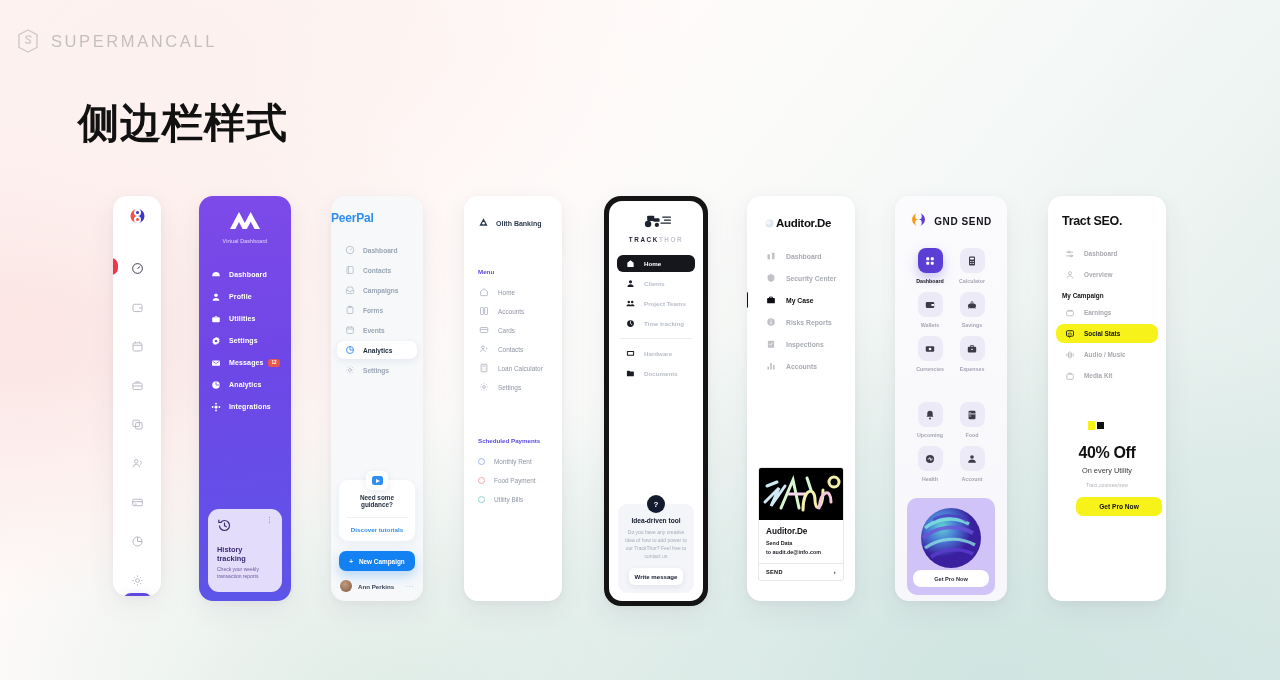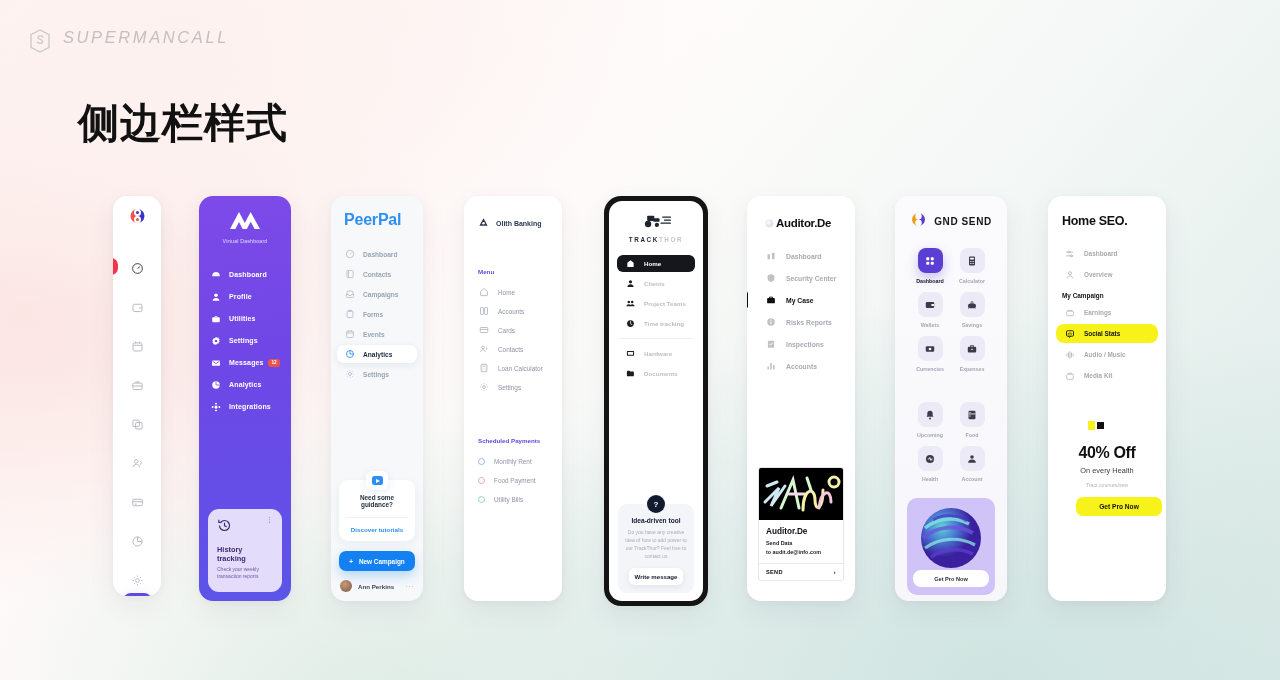--- a/index.html
+++ b/index.html
@@ -12,21 +12,21 @@
     position: relative;
     background:
       radial-gradient(900px 520px at 14% 8%, #fdf1ef 0%, rgba(253,241,239,0) 62%),
       radial-gradient(760px 480px at 2% 46%, #fbe4e2 0%, rgba(251,228,226,0) 60%),
       radial-gradient(1000px 620px at 78% 100%, #cfe4e0 0%, rgba(207,228,224,0) 62%),
       radial-gradient(700px 500px at 30% 104%, #dfece6 0%, rgba(223,236,230,0) 60%),
       linear-gradient(130deg, #fdf4f2 0%, #fefcfb 38%, #f4f8f6 62%, #dceae7 100%);
   }
 
   
-  .brand { position: absolute; left: 28px; top: 28px; display: flex; gap: 11px; font-style: italic; }
+  .brand { position: absolute; left: 16px; top: 28px; display: flex; align-items: center; gap: 11px; }
   .brand-mark { width: 24px; height: 26px; position: relative; }
   .brand-mark svg { display: block; }
   .brand-name {
     font-size: 16.5px; letter-spacing: 2.6px; color: #c5bfc0; font-weight: 400;
   }
   .page-title {
     position: absolute; left: 78px; top: 96px;
     font-size: 41px; font-weight: 700; color: #111; letter-spacing: 1px;
   }
 
@@ -68,21 +68,21 @@
              padding: 1.5px 3.4px; border-radius: 3px; font-weight: 700; }
   .v-card { margin: auto 9px 0; background: #e4dcfb; border-radius: 11px; padding: 9px 9px 11px; position: relative; }
   .v-card-top { display: flex; align-items: flex-start; justify-content: space-between; }
   .v-card-h { font-size: 7.4px; font-weight: 700; color: #3b2b73; margin-top: 8px; }
   .v-card-p { font-size: 5px; color: #6b5ca0; line-height: 1.55; margin-top: 3px; }
   .dots3 { color: #6b5ca0; font-size: 7px; letter-spacing: 0; line-height: .7; }
 
   
   #card3 { left: 331px; width: 92px; height: 405px; background: #f6f8fa; padding: 15px 0 9px;
            display: flex; flex-direction: column; }
-  .pp-logo { font-size: 16px; font-weight: 700; color: #2f8ef0; padding-left: 13px; letter-spacing: -.2px; }
+  .pp-logo { font-size: 12px; font-weight: 700; color: #2f8ef0; letter-spacing: -.2px; }
   .pp-nav { margin-top: 16px; display: flex; flex-direction: column; gap: 2px; padding: 0 6px; }
   .pp-item { display: flex; align-items: center; gap: 8px; height: 18px; border-radius: 7px; padding-left: 7px; }
   .pp-item.on { background: #fff; box-shadow: 0 2px 7px rgba(40,70,120,.09); }
   .pp-ico { width: 11px; height: 11px; color: #b3bdca; display: flex; align-items: center; justify-content: center; }
   .pp-item.on .pp-ico { color: #2f8ef0; }
   .pp-lbl { font-size: 6.6px; color: #9aa5b4; font-weight: 600; }
   .pp-item.on .pp-lbl { color: #1d2a3a; font-weight: 700; }
   .pp-promo { margin: auto 8px 0; background: #fff; border-radius: 9px; position: relative;
               padding: 14px 7px 0; text-align: center; box-shadow: 0 3px 10px rgba(40,70,120,.06); }
   .pp-play { position: absolute; left: 50%; top: -9px; transform: translateX(-50%);
@@ -851,21 +851,21 @@
           <path d="M12 44c14-10 34-12 50-3" stroke="#8ee8e2" stroke-width="3.2" fill="none" opacity=".75"></path>
           <path d="M18 53c12-8 28-10 42-3" stroke="#5a3ccd" stroke-width="3.6" fill="none" opacity=".8"></path>
           <path d="M20 16c10-6 24-6 34 1" stroke="#4e34c0" stroke-width="3" fill="none" opacity=".7"></path>
         </svg>
       </span>
       <div class="gc-btn">Get Pro Now</div>
     </div>
   </div>
 
   <div class="card" id="card8">
-    <div class="ts-title">Home SEO.</div>
+    <div class="ts-title">Tract SEO.</div>
     <div class="ts-nav">
       <div class="ts-item">
         <span class="ts-ico">
             <svg width="10" height="10" viewBox="0 0 16 16" fill="none" stroke="currentColor" stroke-width="1.4" stroke-linecap="round">
               <path d="M2.4 5h10M2.4 11h10"></path>
               <circle cx="6" cy="5" r="1.6" fill="#fff"></circle>
               <circle cx="10" cy="11" r="1.6" fill="#fff"></circle>
             </svg>
           </span>
         <span class="ts-lbl">Dashboard</span>
@@ -917,19 +917,19 @@
           </span>
         <span class="ts-lbl">Media Kit</span>
       </div>
     </div>
     <div class="ts-promo">
       <div class="ts-sq">
           <i></i>
           <i></i>
         </div>
       <div class="ts-off">40% Off</div>
-      <div class="ts-sub">On every Health</div>
+      <div class="ts-sub">On every Utility</div>
       <div class="ts-url">Tract.courses/new</div>
       <div class="ts-btn">Get Pro Now</div>
     </div>
   </div>
 
 </div>
 
 </body></html>

